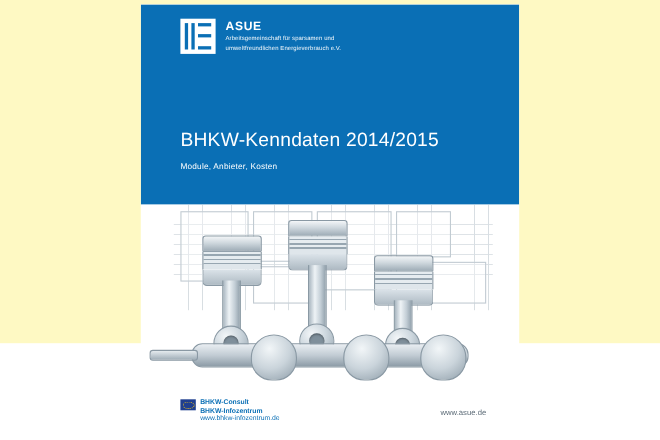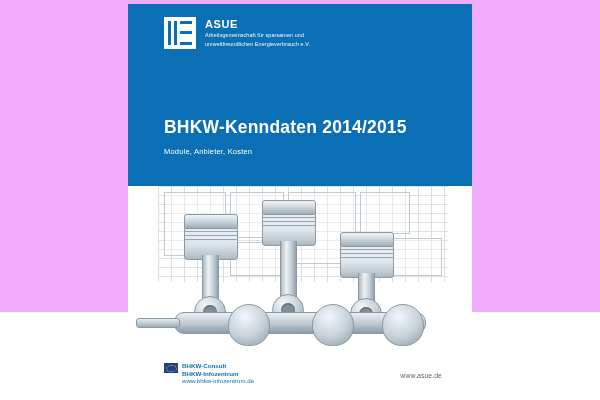--- a/index.html
+++ b/index.html
@@ -10,21 +10,21 @@
   body {
     width: 600px;
     height: 400px;
     overflow: hidden;
     font-family: "Liberation Sans", sans-serif;
   }
   .page {
     position: relative;
     width: 600px;
     height: 312px;
-    background: #f0abfc;
+    background: #fef9c3;
   }
   
   .cover {
     position: absolute;
     left: 128px;
     top: 4px;
     width: 344px;
     height: 392px;
     background: #ffffff;
     overflow: hidden;
@@ -81,21 +81,21 @@
     margin-top: 2px;
     opacity: 0.97;
   }
   
   .cover-title {
     position: absolute;
     left: 36px;
     top: 113px;
     color: #ffffff;
     font-size: 17.5px;
-    font-weight: bold;
+    font-weight: normal;
     letter-spacing: 0.2px;
   }
   .cover-subtitle {
     position: absolute;
     left: 36px;
     top: 143px;
     color: #ffffff;
     font-size: 7.5px;
     letter-spacing: 0.2px;
   }

